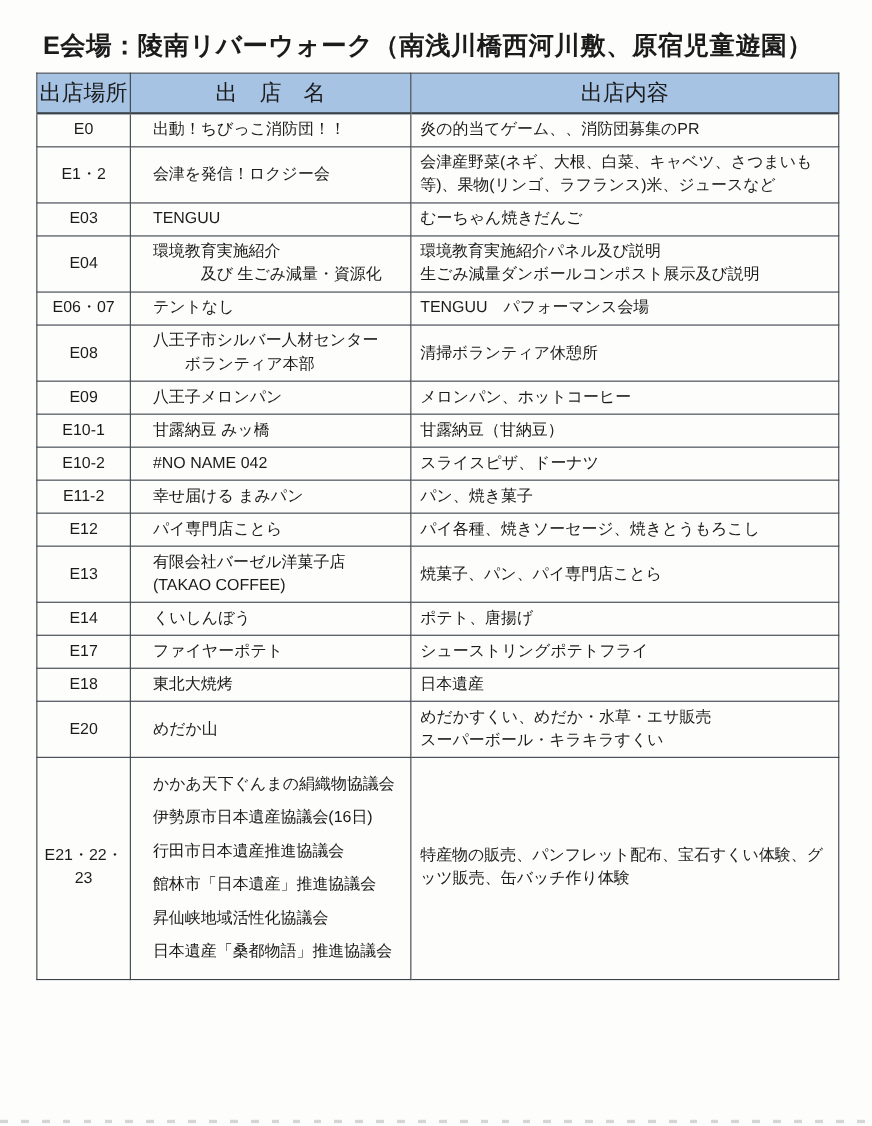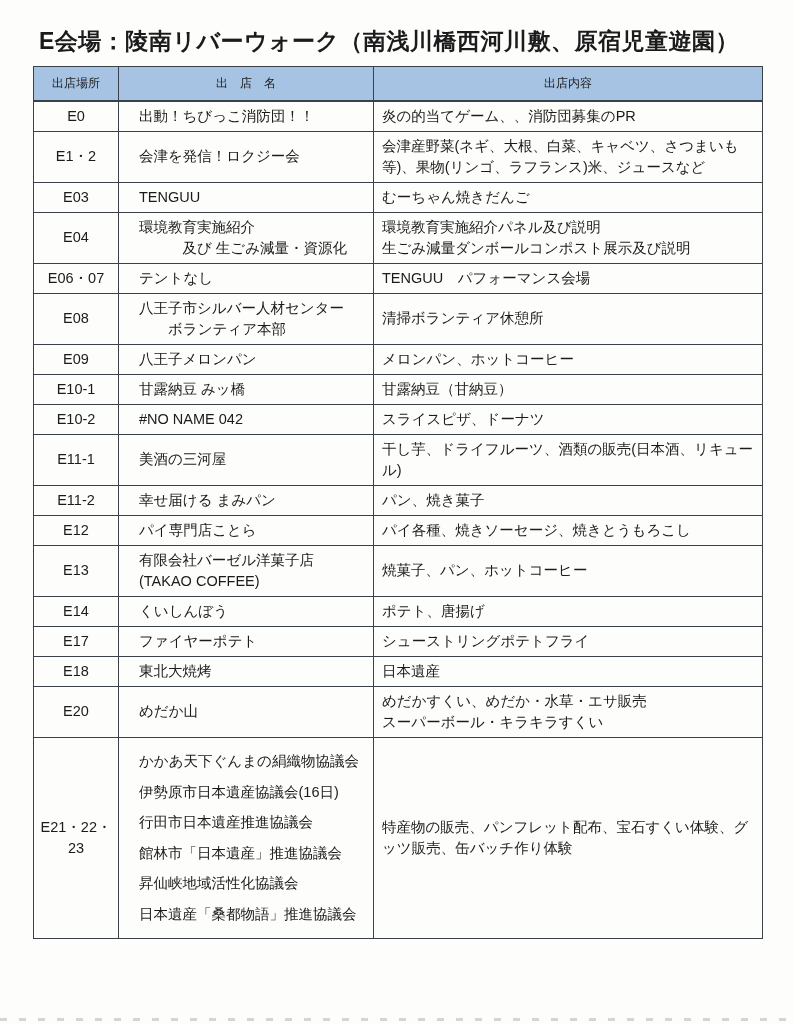--- a/index.html
+++ b/index.html
@@ -37,21 +37,21 @@
   }
   .booth-table col.c-loc  { width: 85px; }
   .booth-table col.c-name { width: 255px; }
   .booth-table col.c-desc { width: 389px; }
   .booth-table th, .booth-table td {
     border: 1.6px solid var(--border-color);
     vertical-align: middle;
   }
   .booth-table th {
     background: var(--header-bg);
-    font-size: 12px;
+    font-size: 20px;
     font-weight: normal;
     text-align: center;
     height: 34px;
     padding: 4px 2px;
     border-bottom-width: 2px;
   }
   .booth-table td {
     font-size: 14.5px;
     line-height: 21px;
     padding: 4px 6px;
@@ -180,29 +180,20 @@
         <tr>
     <td class="cell-loc">E10-2</td>
     <td class="cell-name">
             <div class="line">#NO NAME 042</div>
           </td>
     <td class="cell-desc">
             <div class="line">スライスピザ、ドーナツ</div>
           </td>
   </tr>
         <tr>
-    <td class="cell-loc">E11-1</td>
-    <td class="cell-name">
-            <div class="line">美酒の三河屋</div>
-          </td>
-    <td class="cell-desc">
-            <div class="line">干し芋、ドライフルーツ、酒類の販売(日本酒、リキュール)</div>
-          </td>
-  </tr>
-        <tr>
     <td class="cell-loc">E11-2</td>
     <td class="cell-name">
             <div class="line">幸せ届ける まみパン</div>
           </td>
     <td class="cell-desc">
             <div class="line">パン、焼き菓子</div>
           </td>
   </tr>
         <tr>
     <td class="cell-loc">E12</td>
@@ -213,21 +204,21 @@
             <div class="line">パイ各種、焼きソーセージ、焼きとうもろこし</div>
           </td>
   </tr>
         <tr>
     <td class="cell-loc">E13</td>
     <td class="cell-name">
             <div class="line">有限会社バーゼル洋菓子店</div>
             <div class="line">(TAKAO COFFEE)</div>
           </td>
     <td class="cell-desc">
-            <div class="line">焼菓子、パン、ホットコーヒー</div>
+            <div class="line">焼菓子、パン、パイ専門店ことら</div>
           </td>
   </tr>
         <tr>
     <td class="cell-loc">E14</td>
     <td class="cell-name">
             <div class="line">くいしんぼう</div>
           </td>
     <td class="cell-desc">
             <div class="line">ポテト、唐揚げ</div>
           </td>

